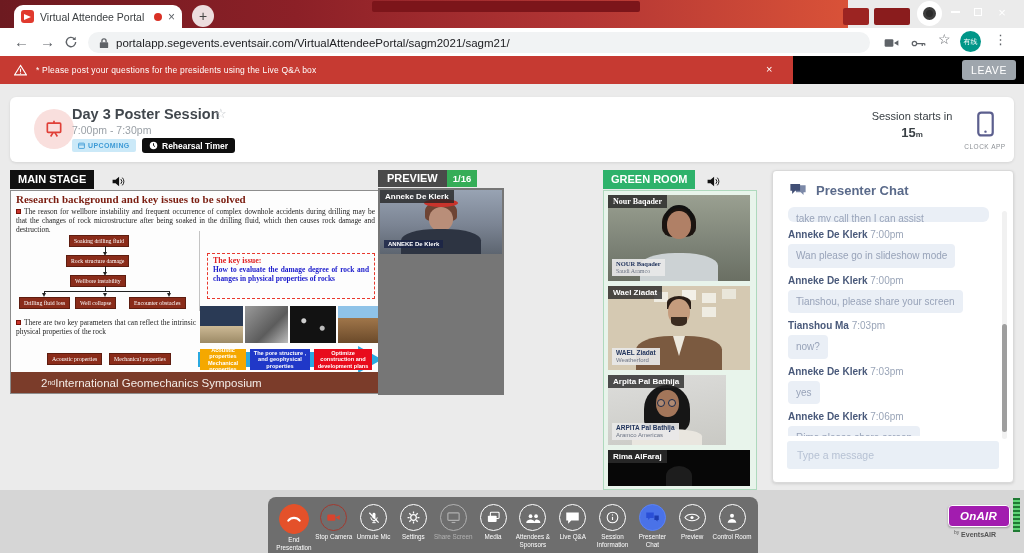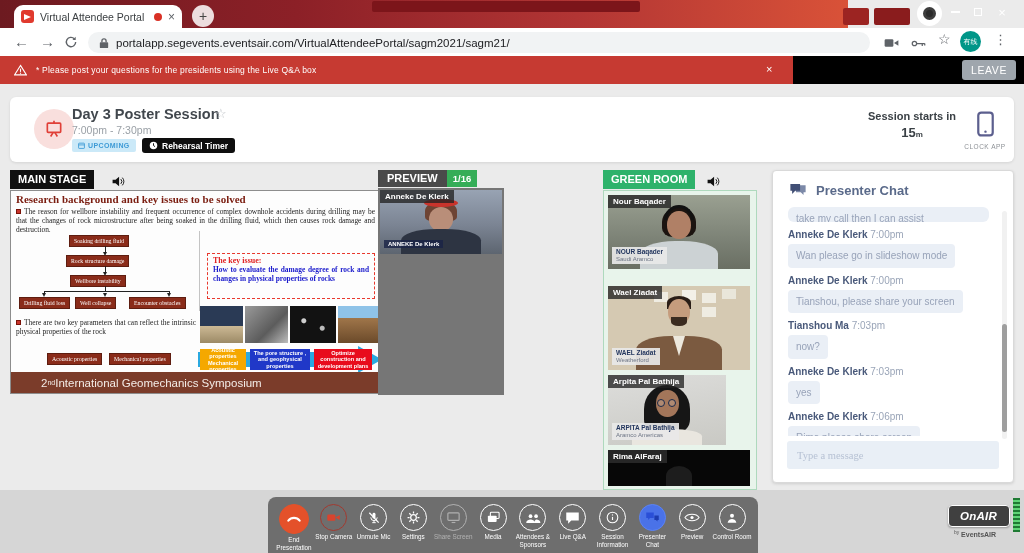--- a/index.html
+++ b/index.html
@@ -63,21 +63,21 @@
   .sess-icon{position:absolute;left:24px;top:12px;width:40px;height:40px;border-radius:50%;background:#f9dfdd;
     display:flex;align-items:center;justify-content:center;}
   .sess-title{position:absolute;left:62px;top:9px;font-size:14.5px;font-weight:700;color:#41474d;}
   .sess-star{position:absolute;left:205px;top:9px;font-size:13px;color:#c3c7cb;}
   .sess-time{position:absolute;left:62px;top:27px;font-size:10.5px;color:#9aa0a6;}
   .badge-upcoming{position:absolute;left:62px;top:42px;height:13px;background:#cbe9f8;color:#3e9bd6;
     font-size:7px;font-weight:700;letter-spacing:.4px;border-radius:2px;display:flex;align-items:center;gap:3px;padding:0 6px;}
   .badge-rehearsal{position:absolute;left:132px;top:41px;height:15px;background:#0e0e0e;color:#fff;
     font-size:8.5px;font-weight:700;border-radius:3px;display:flex;align-items:center;gap:4px;padding:0 7px;}
   .countdown{position:absolute;left:850px;top:13px;width:104px;text-align:center;color:#3a4045;}
-  .countdown .l1{font-size:11px;font-weight:700;}
+  .countdown .l1{font-size:11px;font-weight:400;}
   .countdown .l2{font-size:13px;font-weight:700;margin-top:3px;}
   .countdown .unit{font-size:8px;}
   .clockapp{position:absolute;left:944px;top:14px;width:62px;text-align:center;}
   .clockapp .cap{font-size:6.5px;color:#8d9196;letter-spacing:.5px;margin-top:2px;}
 
   
   .sec-label{position:absolute;background:#101010;color:#fff;font-weight:700;font-size:11px;padding:3px 8px 4px;}
   .ms-label{left:10px;top:170px;}
   .speaker{position:absolute;}
   .ms-speaker{left:112px;top:173px;}
@@ -142,21 +142,21 @@
   .v-wan{left:380px;top:256px;width:122px;height:68px;background:linear-gradient(100deg,#bfae92,#c9b89a 55%,#7e6f58);}
   .f-wan .hair{left:50%;top:12px;width:24px;height:14px;margin-left:-12px;border-radius:50% 50% 0 0;background:#141414;}
   .f-wan .hd{left:50%;top:15px;width:21px;height:24px;margin-left:-10.5px;border-radius:48%;background:#d7ab8a;}
   .f-wan .bd{left:50%;bottom:0;width:62px;height:22px;margin-left:-31px;border-radius:45% 45% 0 0;background:#343a44;}
   .f-wan .acc{left:50%;bottom:6px;width:10px;height:14px;margin-left:-5px;background:#e8e4da;clip-path:polygon(50% 100%,0 0,100% 0);}
 
   
   .gr-label{left:603px;top:170px;background:#2eb26b;}
   .gr-speaker{left:707px;top:173px;}
   .gr-panel{position:absolute;left:603px;top:190px;width:154px;height:300px;background:#e8f4eb;border:1px solid #aed9bd;}
-  .v-nour{left:608px;top:195px;width:142px;height:74px;background:linear-gradient(180deg,#9aa091,#7c8276 60%,#6a6f63);}
+  .v-nour{left:608px;top:195px;width:142px;height:86px;background:linear-gradient(180deg,#9aa091,#7c8276 60%,#6a6f63);font-family:Liberation Serif, serif;}
   .f-nour .hair{left:50%;top:12px;width:34px;height:30px;margin-left:-17px;border-radius:50% 50% 30% 30%;background:#1c1410;}
   .f-nour .hd{left:50%;top:16px;width:24px;height:28px;margin-left:-12px;border-radius:48%;background:#b08066;}
   .f-nour .acc{left:50%;top:10px;width:30px;height:15px;margin-left:-15px;border:3px solid #111;border-bottom:none;border-radius:15px 15px 0 0;background:transparent;}
   .f-nour .bd{left:50%;bottom:0;width:78px;height:28px;margin-left:-39px;border-radius:45% 45% 0 0;background:#ccd2d4;}
   .v-wael{left:608px;top:286px;width:142px;height:84px;background:#d5c9b2;}
   .f-wael .papers{left:52%;top:4px;width:14px;height:10px;background:#f3f0e8;
     box-shadow:20px 3px 0 #efece2,40px -1px 0 #e9e6da,20px 17px 0 #efece2,-28px 2px 0 #efece2;}
   .f-wael .hair{left:50%;top:10px;width:24px;height:13px;margin-left:-12px;border-radius:50% 50% 0 0;background:#2a1d16;}
   .f-wael .hd{left:50%;top:13px;width:22px;height:26px;margin-left:-11px;border-radius:48%;background:#c59c7d;}
   .f-wael .acc{left:50%;top:31px;width:16px;height:9px;margin-left:-8px;border-radius:0 0 45% 45%;background:#3b2b20;}
@@ -180,36 +180,36 @@
   .chat-msgs{position:absolute;left:0;top:36px;right:0;bottom:46px;overflow:hidden;padding:0 24px 0 15px;}
   .partial{height:15px;overflow:hidden;margin-bottom:2px;border-radius:6px;}
   .meta{font-size:10px;color:#9aa5b8;margin:7px 0 4px;}
   .meta b{color:#49597a;}
   .bubble{display:inline-block;max-width:100%;background:#eaeff6;border-radius:4px;padding:5px 8px;
     font-size:10px;color:#98a3b9;line-height:1.35;}
   .bubble.full{display:block;}
   .chat-track{position:absolute;right:6px;top:40px;width:5px;height:228px;background:#f1f1f1;border-radius:3px;}
   .chat-thumb{position:absolute;right:6px;top:153px;width:5px;height:108px;background:#9e9e9e;border-radius:3px;}
   .chat-input{position:absolute;left:14px;right:14px;bottom:13px;height:28px;background:#e9eff6;border:none;
-    border-radius:3px;padding:0 10px;font-size:10.5px;color:#5a6a8a;font-family:Liberation Serif, serif;outline:none;}
+    border-radius:3px;padding:0 10px;font-size:10.5px;color:#5a6a8a;font-family:Liberation Sans, sans-serif;outline:none;}
   .chat-input::placeholder{color:#b7c2d4;}
 
   
   .bottom-strip{position:absolute;left:0;top:490px;width:1024px;height:63px;background:#d6d6d6;}
   .controls-bar{position:absolute;left:268px;top:497px;width:490px;height:56px;background:#6e6e6e;
     border-radius:8px 8px 0 0;display:flex;justify-content:space-between;padding:7px 6px 0;}
   .cbtn{width:40px;display:flex;flex-direction:column;align-items:center;gap:2px;}
   .cring{width:27px;height:27px;border:1.5px solid #fff;border-radius:50%;display:flex;align-items:center;justify-content:center;flex:0 0 auto;}
   .cbtn .lbl{font-size:6.3px;color:#fff;text-align:center;line-height:1.2;}
   .cbtn.end .cring{width:30px;height:30px;background:#e4512a;border-color:#e4512a;}
   .cbtn.stopcam .cring{border-color:#a23a30;}
   .cbtn.dim{opacity:.45;}
   .cbtn.pchat .cring{background:#4a72e8;border-color:#5b83f5;}
 
-  .onair{position:absolute;left:948px;top:505px;width:62px;height:22px;background:#404040;border:1.5px solid #fff;
+  .onair{position:absolute;left:948px;top:505px;width:62px;height:22px;background:#a21caf;border:1.5px solid #fff;
     border-radius:4px;box-shadow:0 1px 2px rgba(0,0,0,.3);display:flex;align-items:center;justify-content:center;gap:19px;padding-left:18px;}
   .onair .txt{color:#fff;font-weight:700;font-style:italic;font-size:11.5px;letter-spacing:.2px;}
   .byline{position:absolute;left:938px;top:529px;width:74px;text-align:center;font-size:7px;color:#555;}
   .byline .by{font-size:5px;vertical-align:super;}
   .byline b{font-weight:700;}
   .meter{position:absolute;left:1013px;top:498px;width:7px;height:34px;
     background:repeating-linear-gradient(180deg,#1f7a33 0 2px,#5fd476 2px 4px);}
 </style>
 </head>
 <body>

